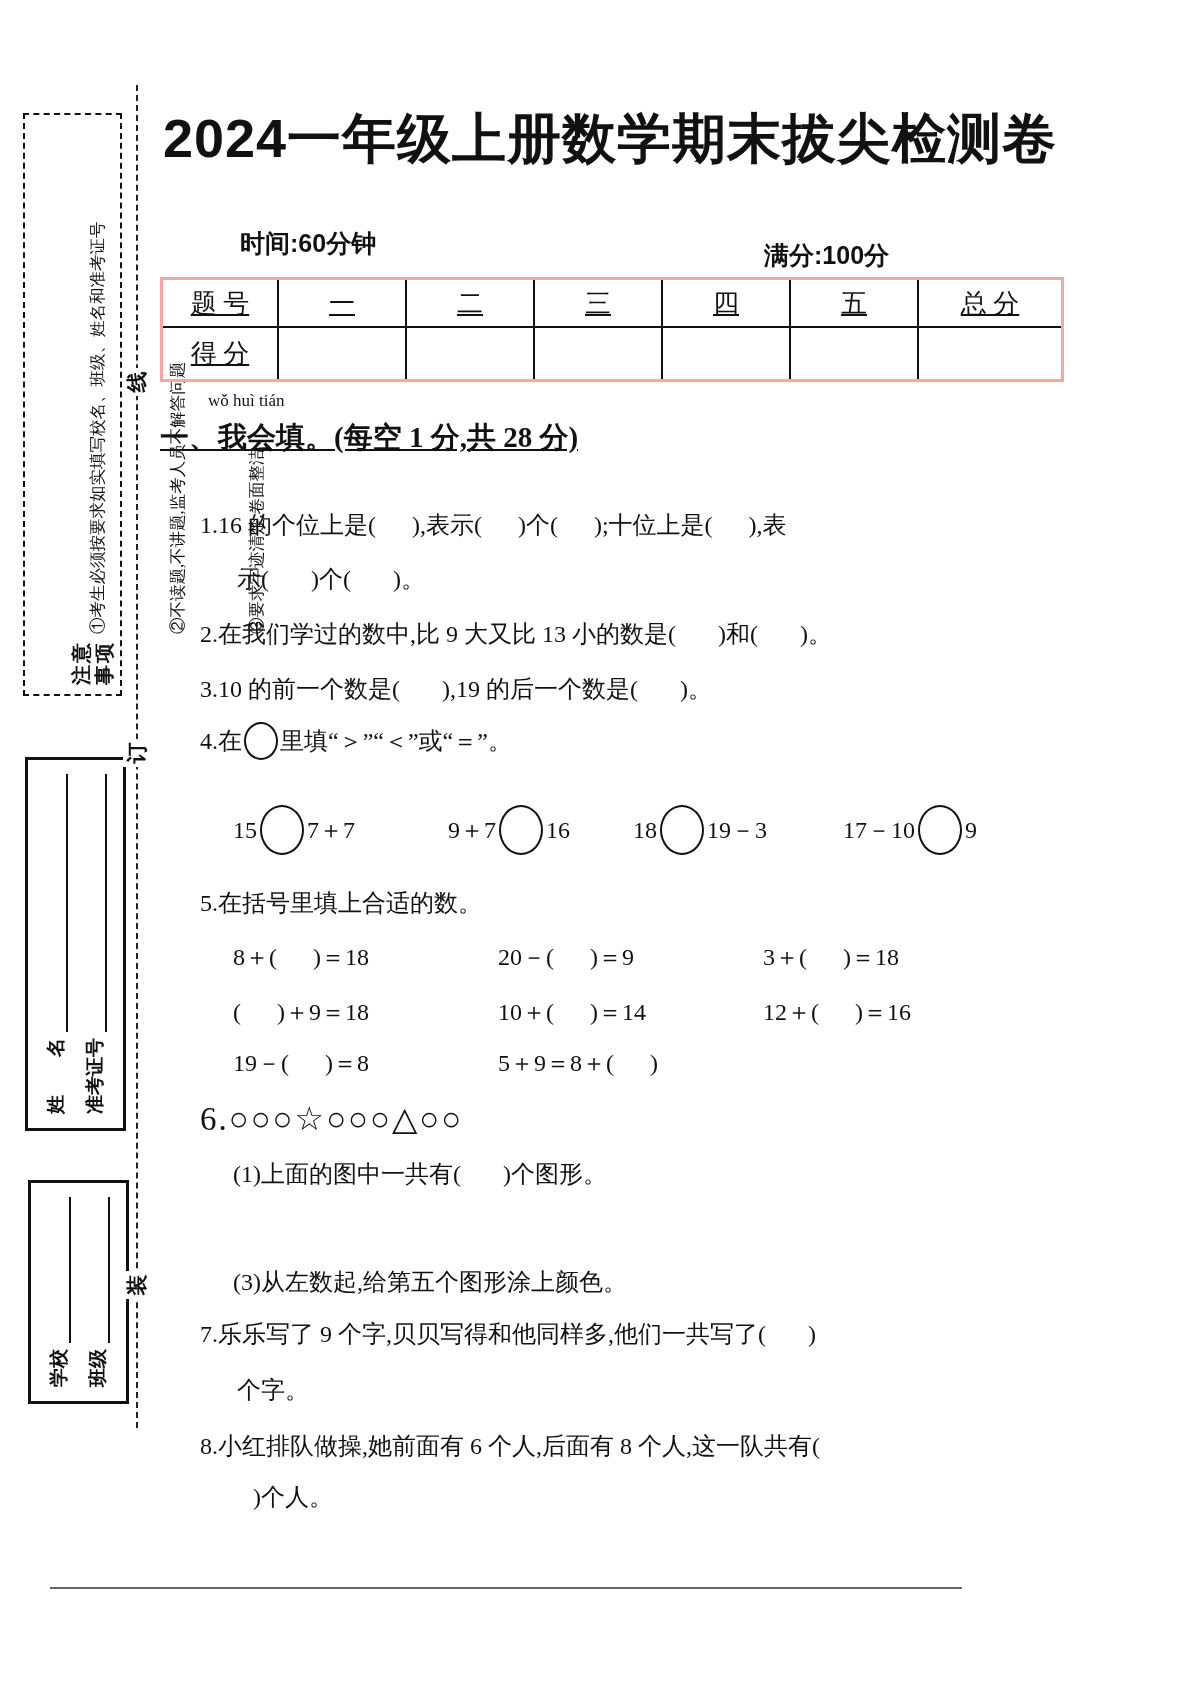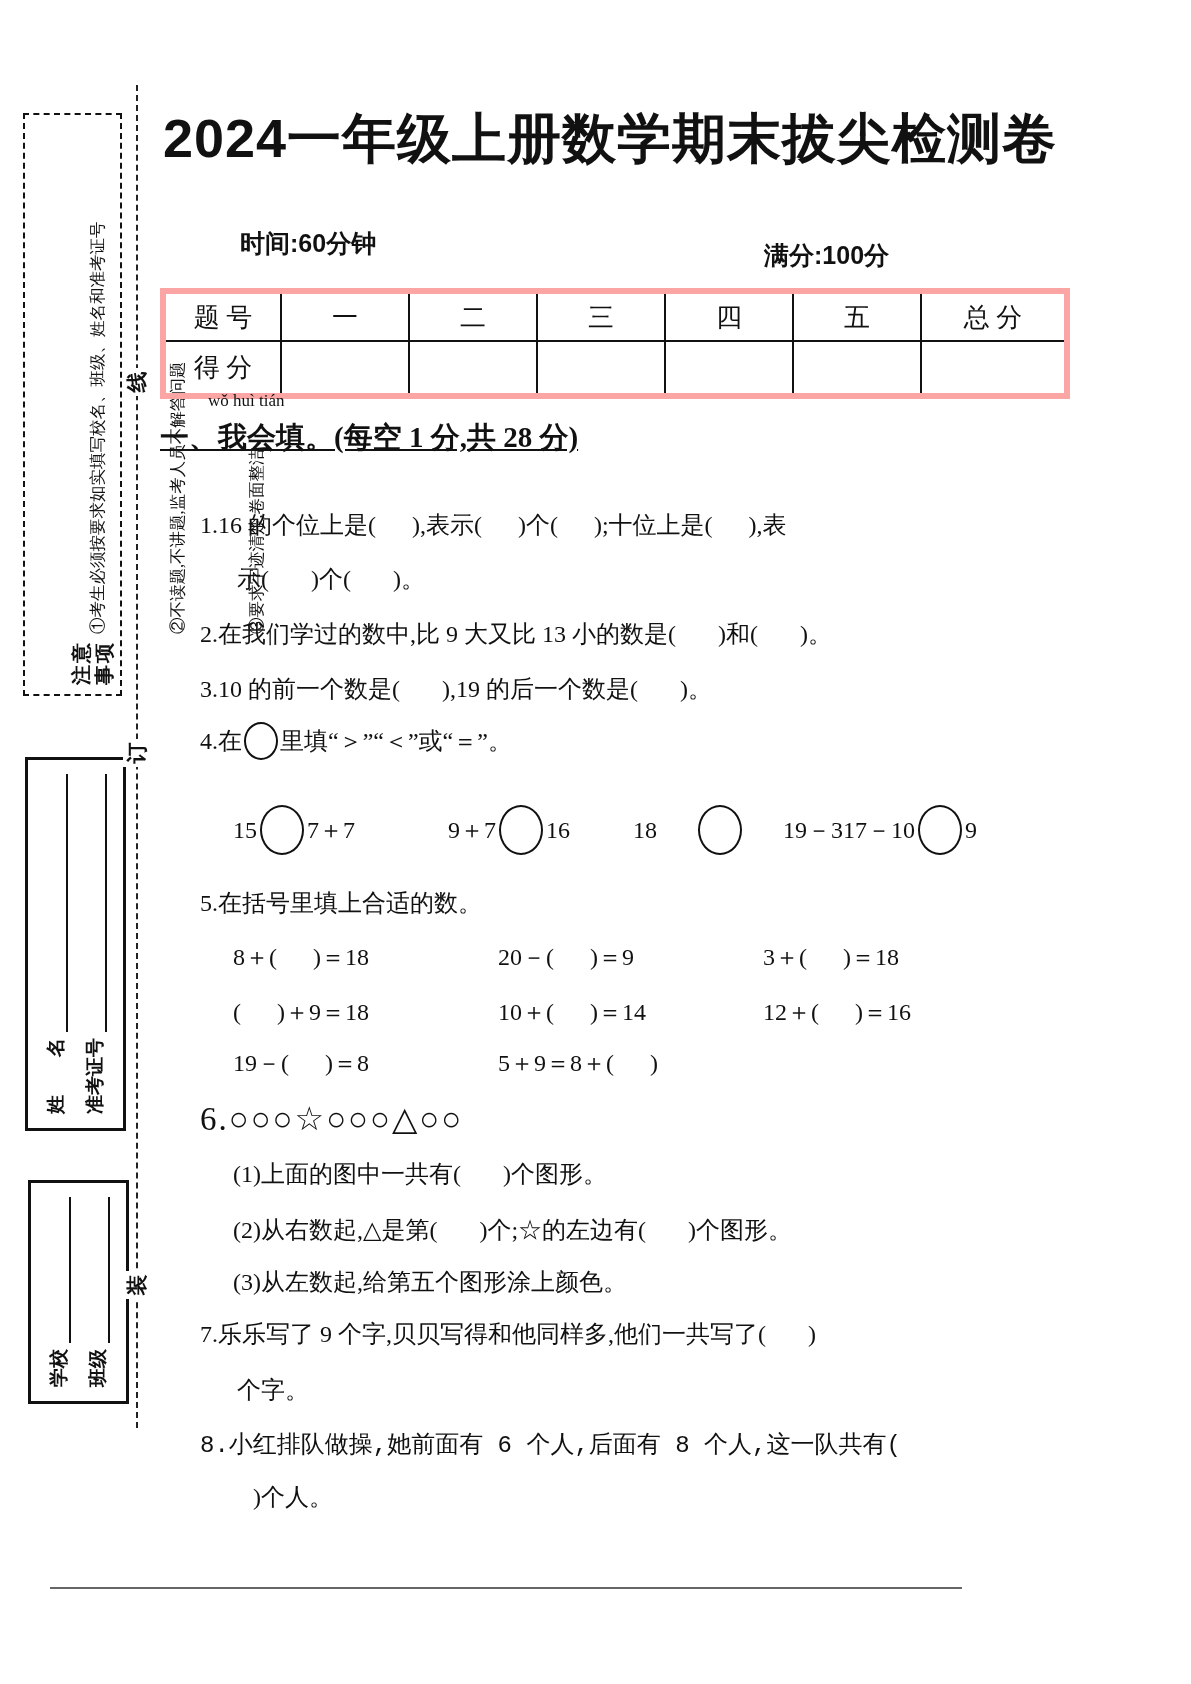--- a/index.html
+++ b/index.html
@@ -34,23 +34,23 @@
     line-height:28px;z-index:2;font-family:"Liberation Serif","DejaVu Serif",serif;}
   
   #title{position:absolute;left:150px;top:103px;width:920px;text-align:center;
     font-family:"Liberation Sans","DejaVu Sans",sans-serif;
     font-size:54px;font-weight:900;letter-spacing:1px;white-space:pre;}
   .meta{position:absolute;top:227px;font-family:"Liberation Sans","DejaVu Sans",sans-serif;
     font-size:25px;font-weight:bold;white-space:pre;}
   #time-label{left:240px;}
   #full-score-label{left:764px;margin-top:12px;}
   
-  #score-table{position:absolute;left:160px;top:288px;display:grid;
+  #score-table{position:absolute;left:160px;top:277px;display:grid;
     grid-template-columns:116px 128px 128px 128px 128px 128px 142px;
-    grid-template-rows:48px 51px;border:6px solid #fca5a5;}
+    grid-template-rows:48px 51px;border:3px solid #fca5a5;text-decoration:underline;}
   #score-table .cell{border-right:2px solid #111;border-bottom:2px solid #111;
     display:flex;align-items:center;justify-content:center;
     font-size:26px;white-space:pre;}
   #score-table .cell:nth-child(7n){border-right:none;}
   #score-table .cell:nth-child(n+8){border-bottom:none;}
   
   #pinyin{position:absolute;left:208px;top:391px;font-size:17px;white-space:pre;}
   #sec1-heading{position:absolute;left:160px;top:418px;font-size:29px;font-weight:bold;white-space:pre;text-decoration:underline;}
   .line{position:absolute;font-size:24px;line-height:38px;white-space:pre;}
   .frow{display:flex;align-items:center;}
@@ -148,21 +148,21 @@
     <span>里填“＞”“＜”或“＝”。</span>
   </div>
 
   <div class="line frow" style="left:233px;top:805px;">
     <span class="cmp-item" style="width:215px;">
       <span>15</span><span class="circle"></span><span>7＋7</span>
     </span>
     <span class="cmp-item" style="width:185px;">
       <span>9＋7</span><span class="circle"></span><span>16</span>
     </span>
-    <span class="cmp-item" style="width:210px;justify-content:space-between;">
+    <span class="cmp-item" style="width:210px;">
       <span>18</span><span class="circle"></span><span>19－3</span>
     </span>
     <span class="cmp-item">
       <span>17－10</span><span class="circle"></span><span>9</span>
     </span>
   </div>
 
   <div class="line" style="left:200px;top:884px;">5.在括号里填上合适的数。</div>
 
   <div class="line frow" style="left:233px;top:938px;">
@@ -175,22 +175,21 @@
     <span class="eq" style="width:265px;">10＋(      )＝14</span>
     <span class="eq">12＋(      )＝16</span>
   </div>
   <div class="line frow" style="left:233px;top:1044px;">
     <span class="eq" style="width:265px;">19－(      )＝8</span>
     <span class="eq">5＋9＝8＋(      )</span>
   </div>
 
   <div class="line shapes" style="left:200px;top:1100px;">6.○○○☆○○○△○○</div>
   <div class="line" style="left:233px;top:1155px;">(1)上面的图中一共有(       )个图形。</div>
-  <div class="line" style="left:233px;top:1211px;">(2)从右数起,△是第(       )个;☆的左边有(       )个图形。</div>
   <div class="line" style="left:233px;top:1263px;">(3)从左数起,给第五个图形涂上颜色。</div>
 
   <div class="line" style="left:200px;top:1315px;">7.乐乐写了 9 个字,贝贝写得和他同样多,他们一共写了(       )</div>
   <div class="line" style="left:237px;top:1371px;">个字。</div>
-  <div class="line" style="left:200px;top:1427px;font-family:Liberation Mono, monospace;">8.小红排队做操,她前面有 6 个人,后面有 8 个人,这一队共有(</div>
+  <div class="line" style="left:200px;top:1427px;">8.小红排队做操,她前面有 6 个人,后面有 8 个人,这一队共有(</div>
   <div class="line" style="left:253px;top:1478px;">)个人。</div>
 
   <div id="bottom-rule"></div>
 </div>
 
 </body></html>

